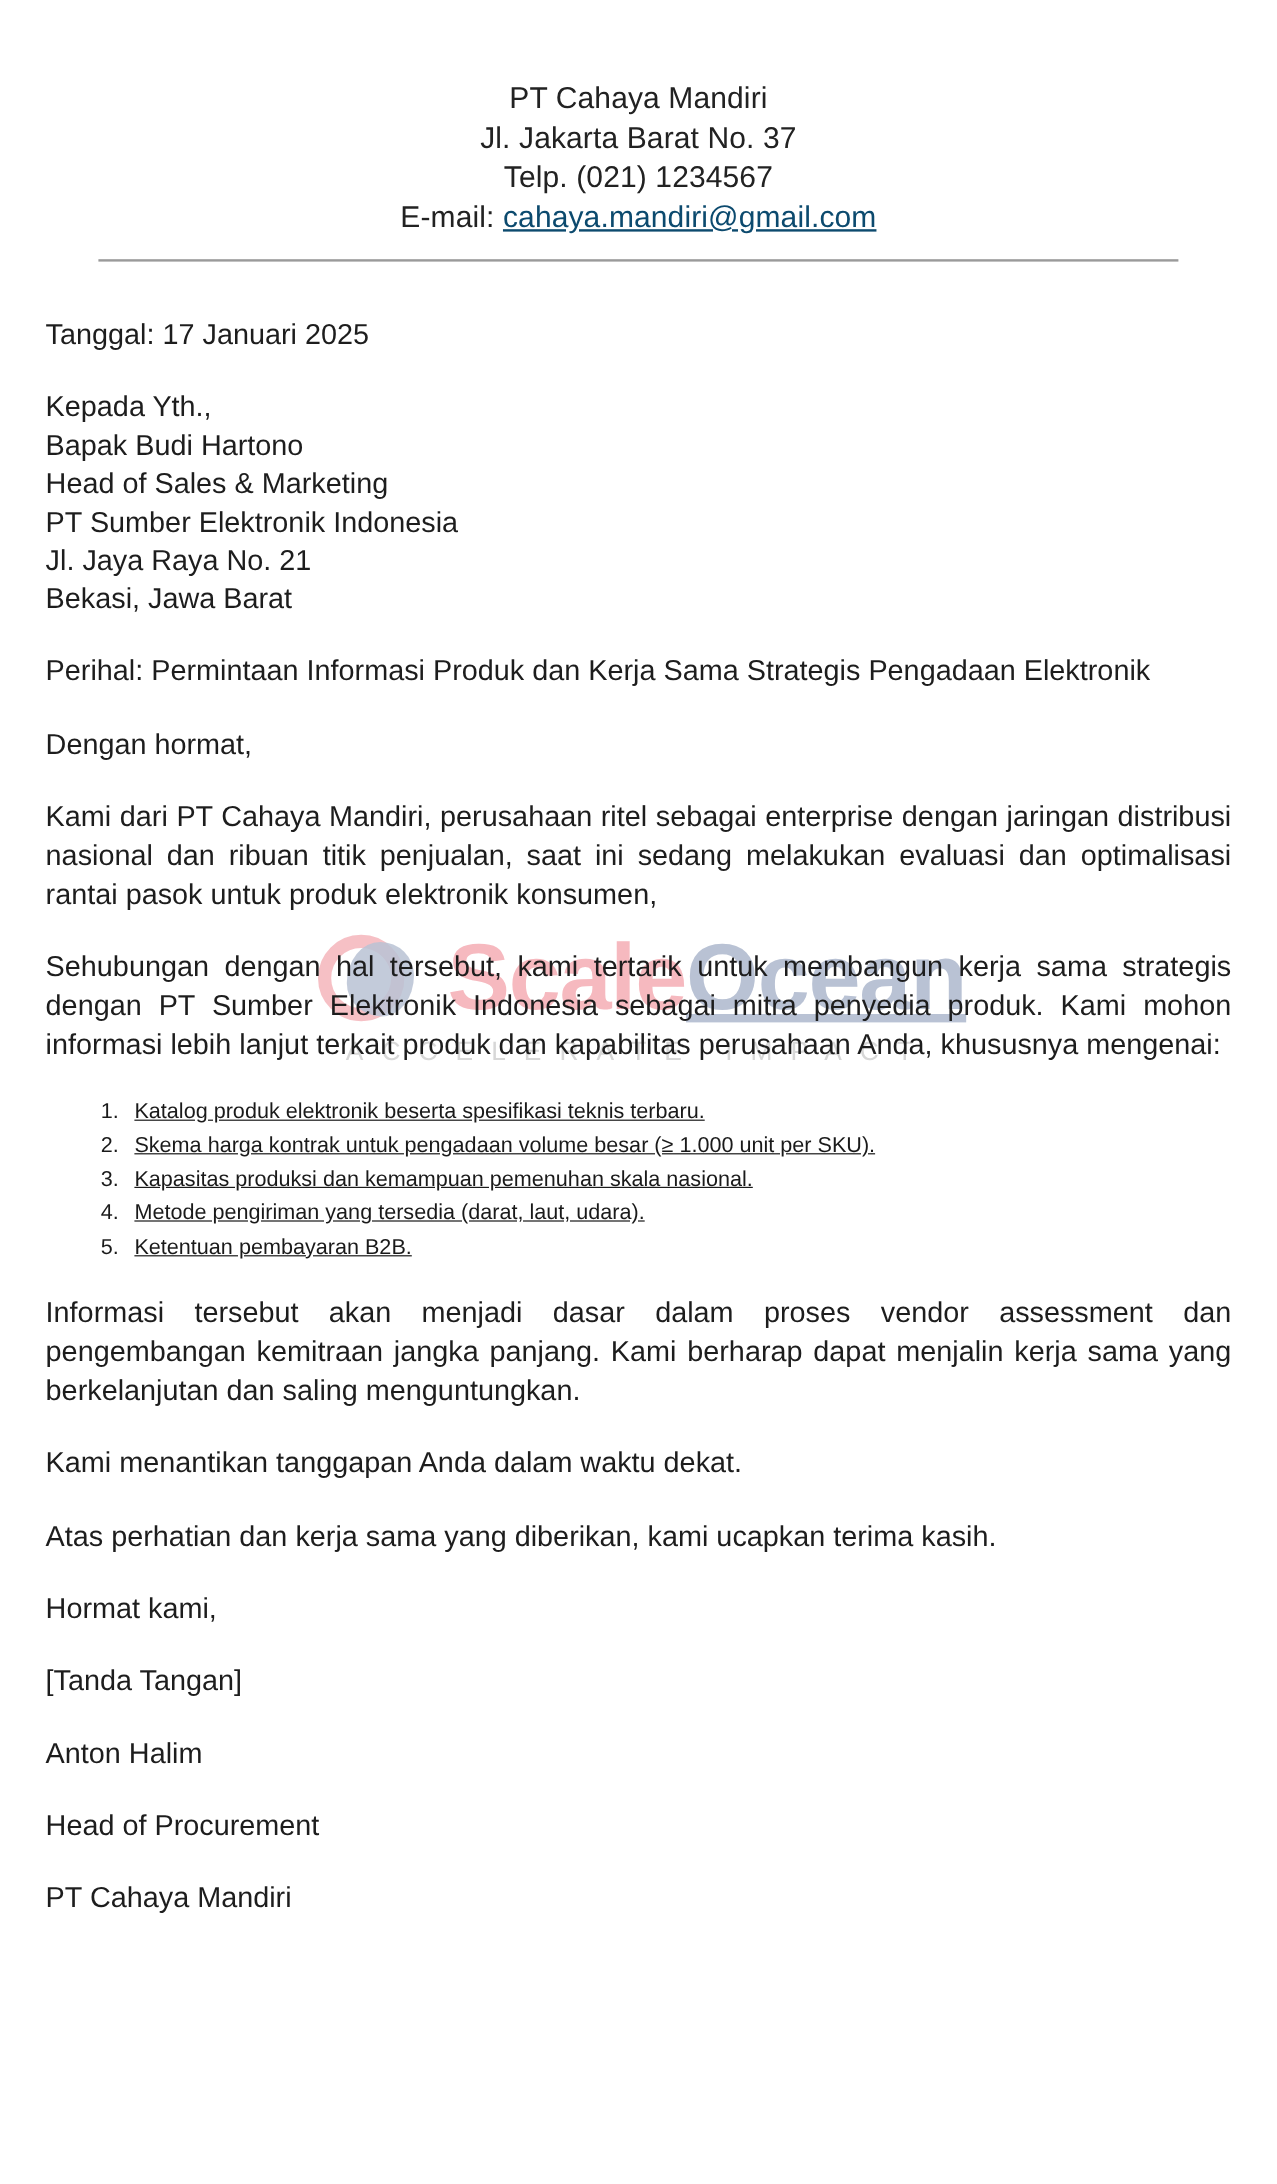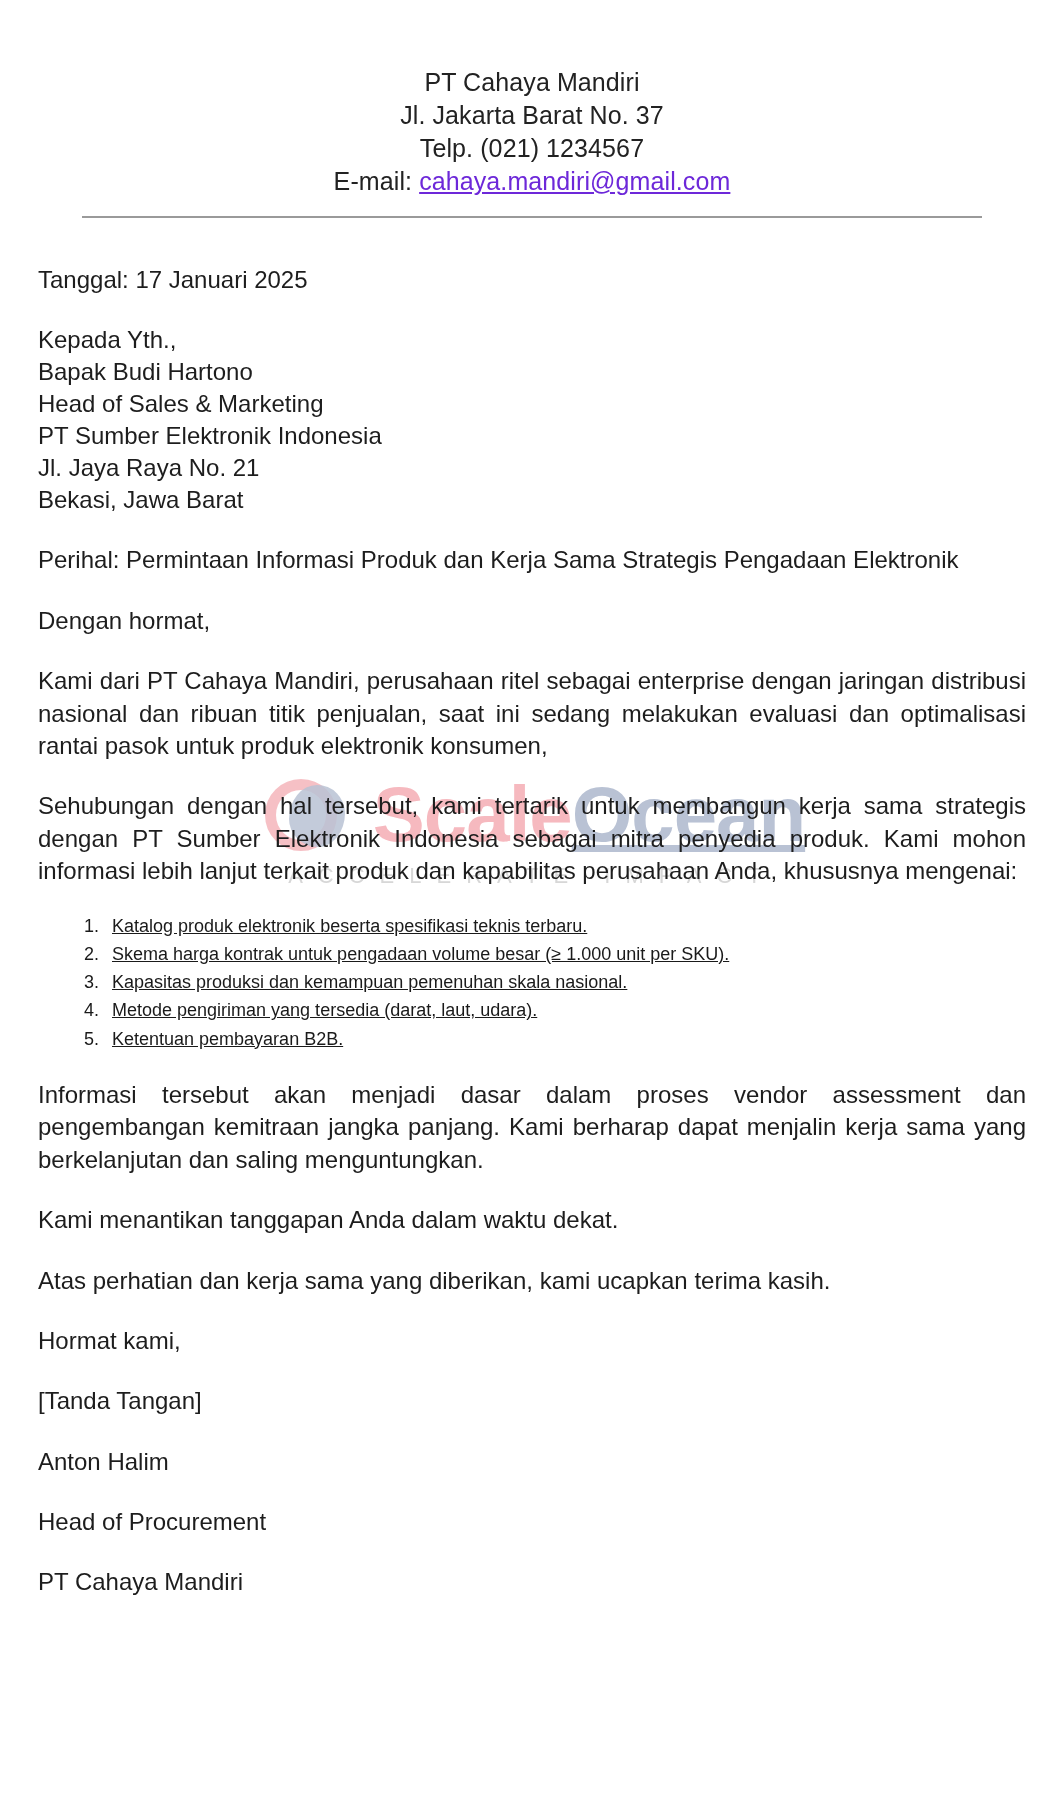--- a/index.html
+++ b/index.html
@@ -91,21 +91,21 @@
     padding-top: 38px;
   }
   #letterhead .lh-line {
     font-size: 25px;
     line-height: 33px;
     color: #222222;
     letter-spacing: .1px;
   }
   #letterhead .lh-email a,
   #letterhead .lh-email .email-link {
-    color: #6d28d9;
+    color: #0c4a6e;
     text-decoration: underline;
   }
   #divider {
     height: 0;
     border-top: 2px solid #9a9a9a;
     margin: 18px 46px 0 46px;
   }
 
   #body-wrap { padding: 0 2px; }
 

